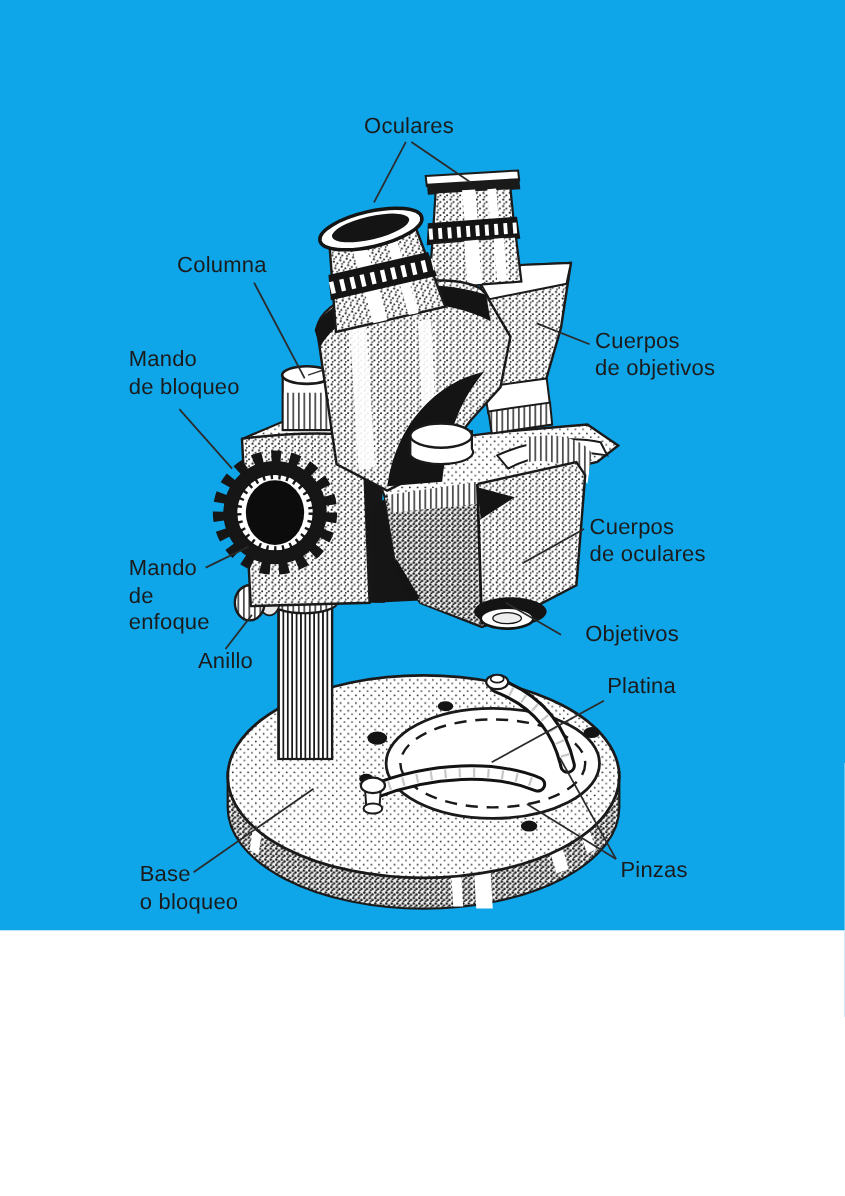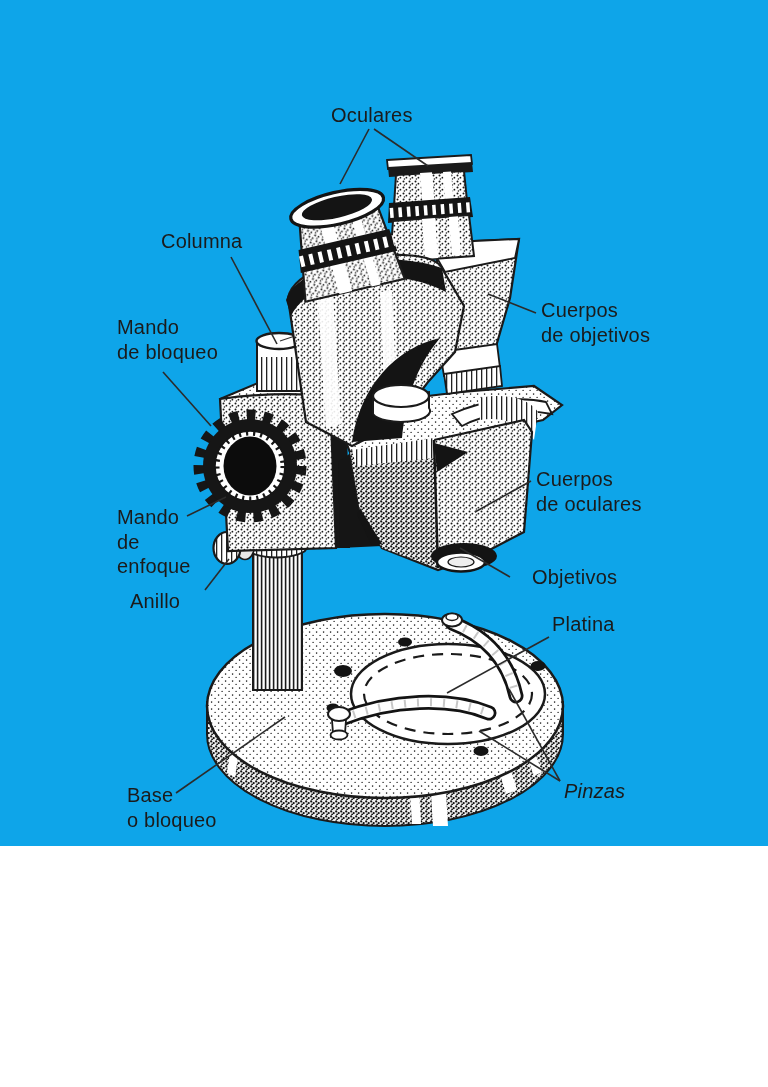--- a/index.html
+++ b/index.html
@@ -6,21 +6,21 @@
   .stage{
     position:relative;width:768px;height:846px;background:#0ea5e9;overflow:hidden;
     font-family:"Liberation Sans", sans-serif;
   }
   .stage svg{position:absolute;left:0;top:0;}
   .lbl{
     position:absolute;color:#1b1b1b;font-size:20px;line-height:24.5px;
     letter-spacing:.2px;white-space:nowrap;
   }
   .lbl span{display:block;}
-  .lbl.center{}
+  .lbl.center{text-align:center;}
 </style>
 </head>
 <body>
 
 <div class="stage">
 
 <svg width="768" height="1087" viewBox="0 0 768 1087">
   <defs>
     <pattern id="stip1" width="7" height="7" patternUnits="userSpaceOnUse">
       <rect width="7" height="7" fill="#ffffff"></rect>
@@ -234,21 +234,21 @@
   </div>
 
   <div class="lbl" style="left:515px;top:565px;margin-left:17px;">
     <span>Objetivos</span>
   </div>
 
   <div class="lbl" style="left:552px;top:612px;">
     <span>Platina</span>
   </div>
 
-  <div class="lbl" style="left:564px;top:779px;font-style:italic;">
+  <div class="lbl" style="left:564px;top:779px;">
     <span>Pinzas</span>
   </div>
 
   <div class="lbl" style="left:127px;top:783px;">
     <span>Base</span>
     <span>o bloqueo</span>
   </div>
 
 </div>
 

